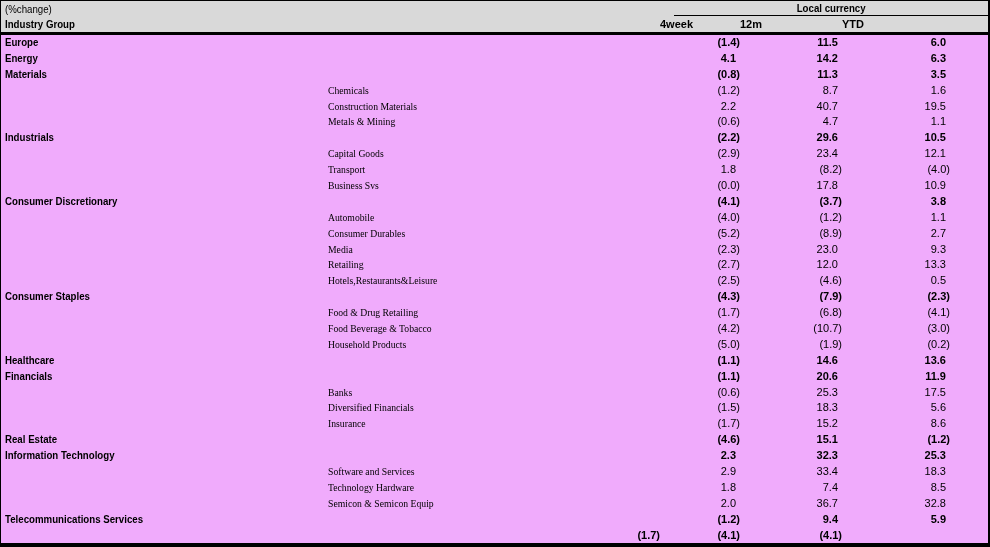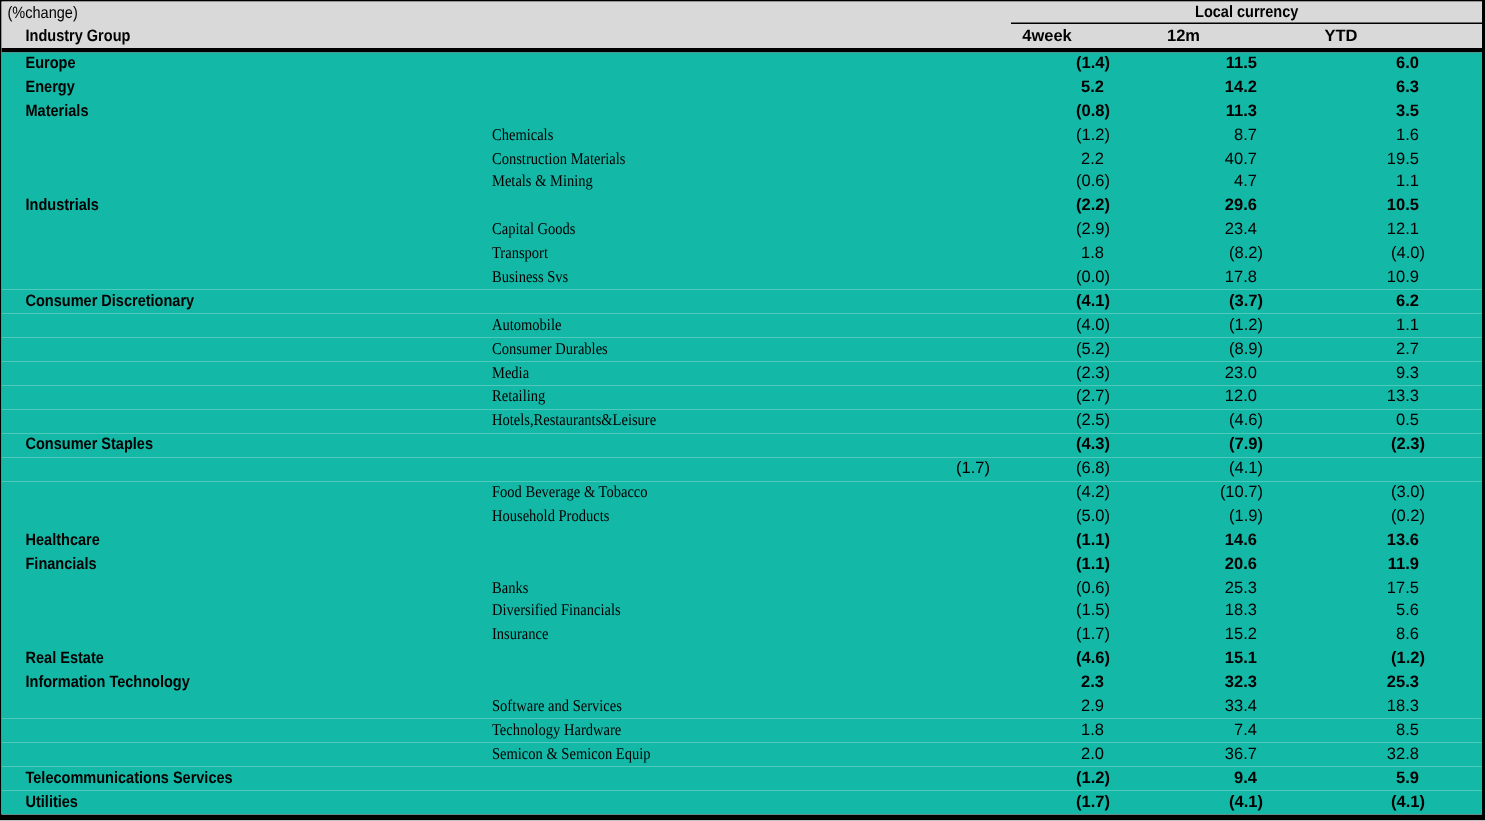--- a/index.html
+++ b/index.html
@@ -32,29 +32,29 @@
     position:absolute; left:0; right:0; bottom:0; height:16px;
     display:grid; grid-template-columns:325px 334px 80px 102px 108px 1fr;
     align-items:center; font-weight:bold;
   }
   .separator { height:2.5px; background:#000; }
 
   
   .rows { height:508.5px; display:grid; grid-auto-rows:1fr; }
   .row {
     display:grid; grid-template-columns:325px 334px 80px 102px 108px 1fr;
-    align-items:center; background:#14b8a6;
+    align-items:center; background:#f0abfc;
   }
   .row.main { font-weight:bold; }
   .cell { white-space:nowrap; overflow:visible; line-height:1; }
-  .label-main { padding-left:16px; }
+  .label-main { padding-left:4px; }
   .label-sub { padding-left:2px;font-family:Liberation Serif, serif; }
   .num { text-align:right; }
   .num.plain { padding-right:4px; }
-  .hcol { text-align:center; padding-right:4px; }
+  .hcol { text-align:left; padding-right:4px; }
 </style>
 </head>
 <body>
 
 <div class="table-wrap">
 
   <div class="header" style="background: rgb(217, 217, 217);">
     <div class="pct-label label">
       <span class="t">(%change)</span>
     </div>
@@ -86,21 +86,21 @@
         <div class="cell label label-main"><span class="t">Europe</span></div>
         <div class="cell label label-sub"></div>
         <div class="cell num paren"><span class="t">(1.4)</span></div>
         <div class="cell num plain"><span class="t">11.5</span></div>
         <div class="cell num plain"><span class="t">6.0</span></div>
         <div class="cell"></div>
       </div>
       <div class="row main">
         <div class="cell label label-main"><span class="t">Energy</span></div>
         <div class="cell label label-sub"></div>
-        <div class="cell num plain"><span class="t">5.2</span></div>
+        <div class="cell num plain"><span class="t">4.1</span></div>
         <div class="cell num plain"><span class="t">14.2</span></div>
         <div class="cell num plain"><span class="t">6.3</span></div>
         <div class="cell"></div>
       </div>
       <div class="row main">
         <div class="cell label label-main"><span class="t">Materials</span></div>
         <div class="cell label label-sub"></div>
         <div class="cell num paren"><span class="t">(0.8)</span></div>
         <div class="cell num plain"><span class="t">11.3</span></div>
         <div class="cell num plain"><span class="t">3.5</span></div>
@@ -160,21 +160,21 @@
         <div class="cell num paren"><span class="t">(0.0)</span></div>
         <div class="cell num plain"><span class="t">17.8</span></div>
         <div class="cell num plain"><span class="t">10.9</span></div>
         <div class="cell"></div>
       </div>
       <div class="row main">
         <div class="cell label label-main"><span class="t">Consumer Discretionary</span></div>
         <div class="cell label label-sub"></div>
         <div class="cell num paren"><span class="t">(4.1)</span></div>
         <div class="cell num paren"><span class="t">(3.7)</span></div>
-        <div class="cell num plain"><span class="t">6.2</span></div>
+        <div class="cell num plain"><span class="t">3.8</span></div>
         <div class="cell"></div>
       </div>
       <div class="row sub">
         <div class="cell label label-main"></div>
         <div class="cell label label-sub"><span class="t">Automobile</span></div>
         <div class="cell num paren"><span class="t">(4.0)</span></div>
         <div class="cell num paren"><span class="t">(1.2)</span></div>
         <div class="cell num plain"><span class="t">1.1</span></div>
         <div class="cell"></div>
       </div>
@@ -213,20 +213,21 @@
       <div class="row main">
         <div class="cell label label-main"><span class="t">Consumer Staples</span></div>
         <div class="cell label label-sub"></div>
         <div class="cell num paren"><span class="t">(4.3)</span></div>
         <div class="cell num paren"><span class="t">(7.9)</span></div>
         <div class="cell num paren"><span class="t">(2.3)</span></div>
         <div class="cell"></div>
       </div>
       <div class="row sub">
         <div class="cell label label-main"></div>
+        <div class="cell label label-sub"><span class="t">Food &amp; Drug Retailing</span></div>
         <div class="cell num paren"><span class="t">(1.7)</span></div>
         <div class="cell num paren"><span class="t">(6.8)</span></div>
         <div class="cell num paren"><span class="t">(4.1)</span></div>
         <div class="cell"></div>
       </div>
       <div class="row sub">
         <div class="cell label label-main"></div>
         <div class="cell label label-sub"><span class="t">Food Beverage &amp; Tobacco</span></div>
         <div class="cell num paren"><span class="t">(4.2)</span></div>
         <div class="cell num paren"><span class="t">(10.7)</span></div>
@@ -323,21 +324,20 @@
       </div>
       <div class="row main">
         <div class="cell label label-main"><span class="t">Telecommunications Services</span></div>
         <div class="cell label label-sub"></div>
         <div class="cell num paren"><span class="t">(1.2)</span></div>
         <div class="cell num plain"><span class="t">9.4</span></div>
         <div class="cell num plain"><span class="t">5.9</span></div>
         <div class="cell"></div>
       </div>
       <div class="row main">
-        <div class="cell label label-main"><span class="t">Utilities</span></div>
         <div class="cell label label-sub"></div>
         <div class="cell num paren"><span class="t">(1.7)</span></div>
         <div class="cell num paren"><span class="t">(4.1)</span></div>
         <div class="cell num paren"><span class="t">(4.1)</span></div>
         <div class="cell"></div>
       </div>
     </div>
 
 </div>
 

